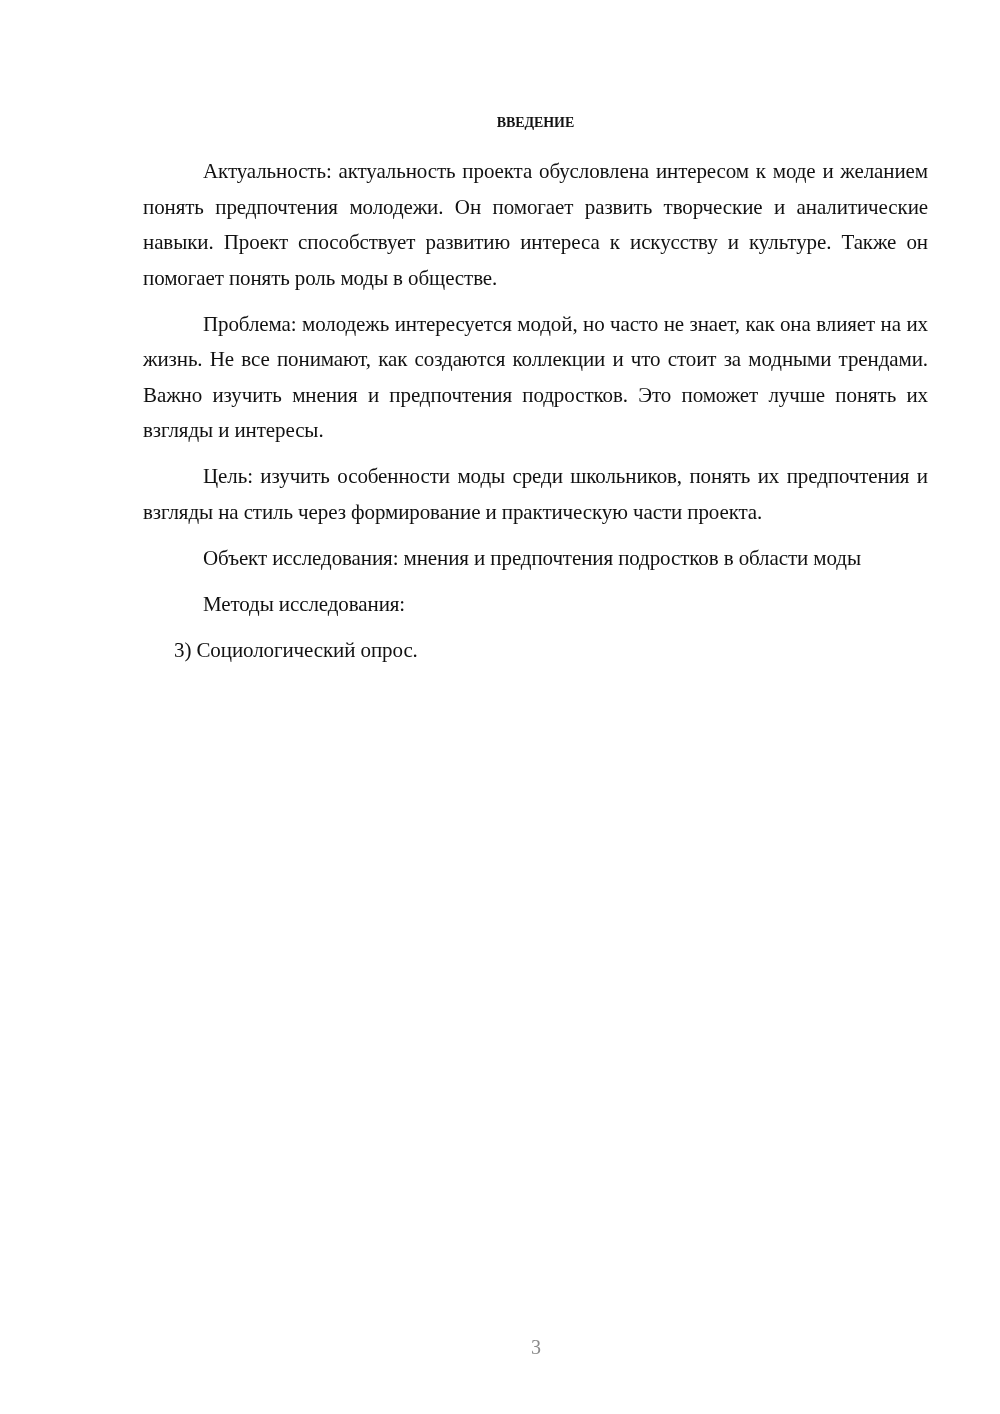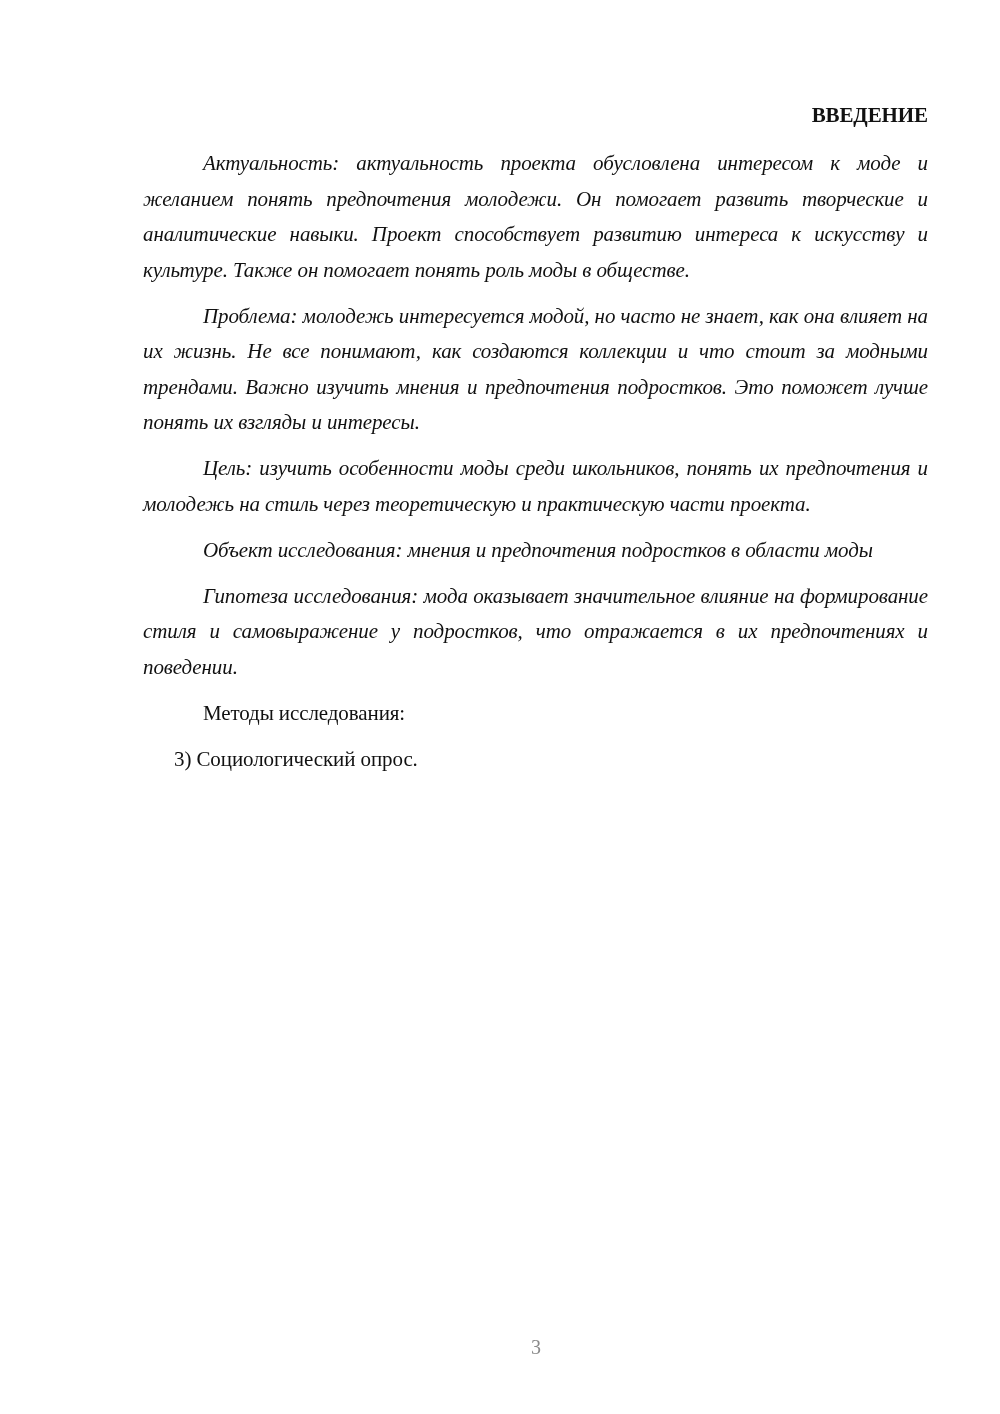--- a/index.html
+++ b/index.html
@@ -25,35 +25,34 @@
     .content {
       position: absolute;
       left: 143px;
       top: 96px;
       width: 785px;
       font-size: 21px;
       line-height: 35.5px;
       letter-spacing: -0.1px;
     }
     .title {
-      text-align: right;
+      text-align: center;
       font-weight: bold;
-      font-size: 21px;
-      margin: 4px 0 0 0;
+      font-size: 14px;
+      margin: 12px 0 0 0;
       line-height: 30px;
       padding-top: 0;
       height: 46px;
       box-sizing: border-box;
       padding-left: 0;
     }
     .para {
       text-align: justify;
       text-indent: 60px;
       margin: 0 0 10.5px 0;
-      font-style: italic;
     }
     .single {
       text-indent: 60px;
       margin: 0 0 10.5px 0;
     }
     .list-item {
       padding-left: 31px;
       margin: 0 0 10.5px 0;
     }
     .page-number {
@@ -73,28 +72,27 @@
 
 <div class="page">
   <div class="content">
 
     <div class="title">ВВЕДЕНИЕ</div>
 
     <p class="para">Актуальность: актуальность проекта обусловлена интересом к моде и желанием понять предпочтения молодежи. Он помогает развить творческие и аналитические навыки. Проект способствует развитию интереса к искусству и культуре. Также он помогает понять роль моды в обществе.</p>
 
     <p class="para">Проблема: молодежь интересуется модой, но часто не знает, как она влияет на их жизнь. Не все понимают, как создаются коллекции и что стоит за модными трендами. Важно изучить мнения и предпочтения подростков. Это поможет лучше понять их взгляды и интересы.</p>
 
-    <p class="para">Цель: изучить особенности моды среди школьников, понять их предпочтения и молодежь на стиль через теоретическую и практическую части проекта.</p>
+    <p class="para">Цель: изучить особенности моды среди школьников, понять их предпочтения и взгляды на стиль через формирование и практическую части проекта.</p>
 
 
 
     <p class="para">Объект исследования: мнения и предпочтения подростков в области моды</p>
 
 
-    <p class="para">Гипотеза исследования: мода оказывает значительное влияние на формирование стиля и самовыражение у подростков, что отражается в их предпочтениях и поведении.</p>
 
     <p class="single">Методы исследования:</p>
 
     <div>
       <p class="list-item">3) Социологический опрос.</p>
     </div>
 
   </div>
 
   <div class="page-number">3</div>

